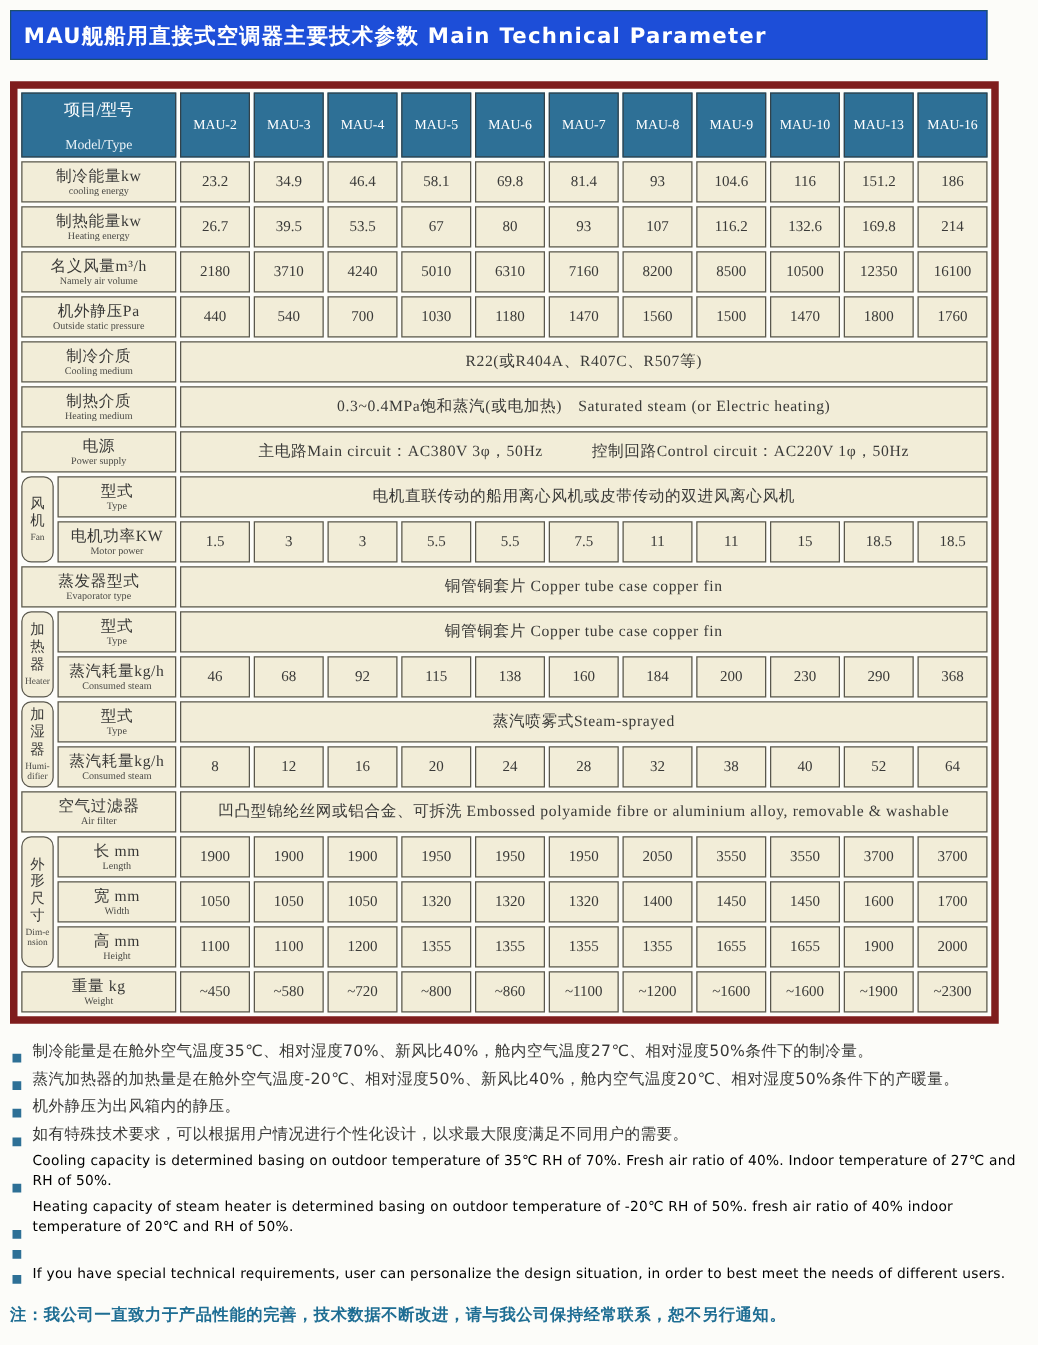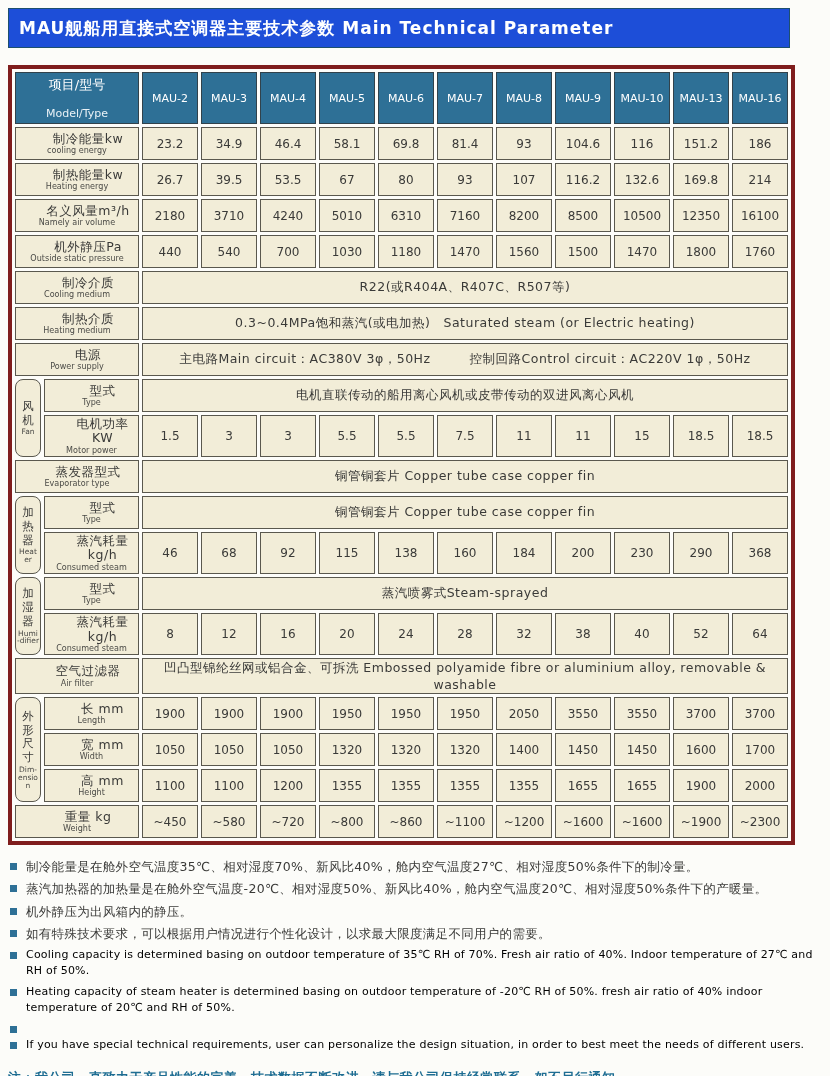--- a/index.html
+++ b/index.html
@@ -19,45 +19,46 @@
     letter-spacing: 1px;
     display: flex; align-items: center;
     padding-left: 10px;
     margin-bottom: 17px;
   }
   table.spec {
     width: 782px;
     border-collapse: separate;
     border-spacing: 3px;
     background: #fdfdfa;
-    border: 4px solid #7f1d1d;
+    border: 6px solid #7f1d1d;
     table-layout: fixed;
+    font-family: Liberation Serif, serif;
   }
   td {
     border: 1px solid #5a584e;
     background: #f2edd8;
     text-align: center;
     vertical-align: middle;
     padding: 1px 1px;
     overflow: hidden;
   }
   td.hdr { background: #2e7096; color: #fff; border-color: #31424b; }
   td.corner { font-size: 13px; }
   td.corner .en { font-size: 11px; color: #e8f1f6; margin-top: 13px; }
   td.model { font-size: 11px; height: 52px; }
   tr.data-row td { height: 33px; }
-  td.lbl .zh { font-size: 12.5px; letter-spacing: 0.5px; line-height: 1.15; padding-left: 22px; }
+  td.lbl .zh { font-size: 12.5px; letter-spacing: 0.5px; line-height: 1.15; }
   td.lbl .en { font-size: 8.5px; color: #4a4a46; line-height: 1.1; transform: scale(0.95); }
   td.val { font-size: 12px; }
   td.span-val { font-size: 12.5px; letter-spacing: 0.5px; margin-top: 14px; }
   td.grp { padding: 0 1px; border-radius: 8px; }
   td.grp .gzh { font-size: 11.5px; width: 13px; margin: 0 auto; word-break: break-all; line-height: 1.2; }
   td.grp .gen { font-size: 7.5px; color: #4a4a46; word-break: break-all; line-height: 1.05; margin-top: 1px; }
   .notes { margin-top: 13px; width: 814px; }
-  .note { display: flex; align-items: flex-start; margin-bottom: 4px; }
+  .note { display: flex; align-items: flex-end; margin-bottom: 4px; }
   .note .sq {
     flex: 0 0 auto;
     width: 7px; height: 7px;
     background: #2e7096;
     margin: 5px 9px 0 2px;
   }
   .note .txt-zh { font-size: 12.5px; color: #3a3a38; line-height: 1.45; letter-spacing: 0.3px; }
   .note .txt-en { font-size: 11px; color: #000000; line-height: 1.5; letter-spacing: 0.2px; }
   .footer { margin-top: 16px; width: 814px; }
   .footer .zh { font-size: 13px; font-weight: bold; color: #1e6d93; letter-spacing: 0.5px; }

